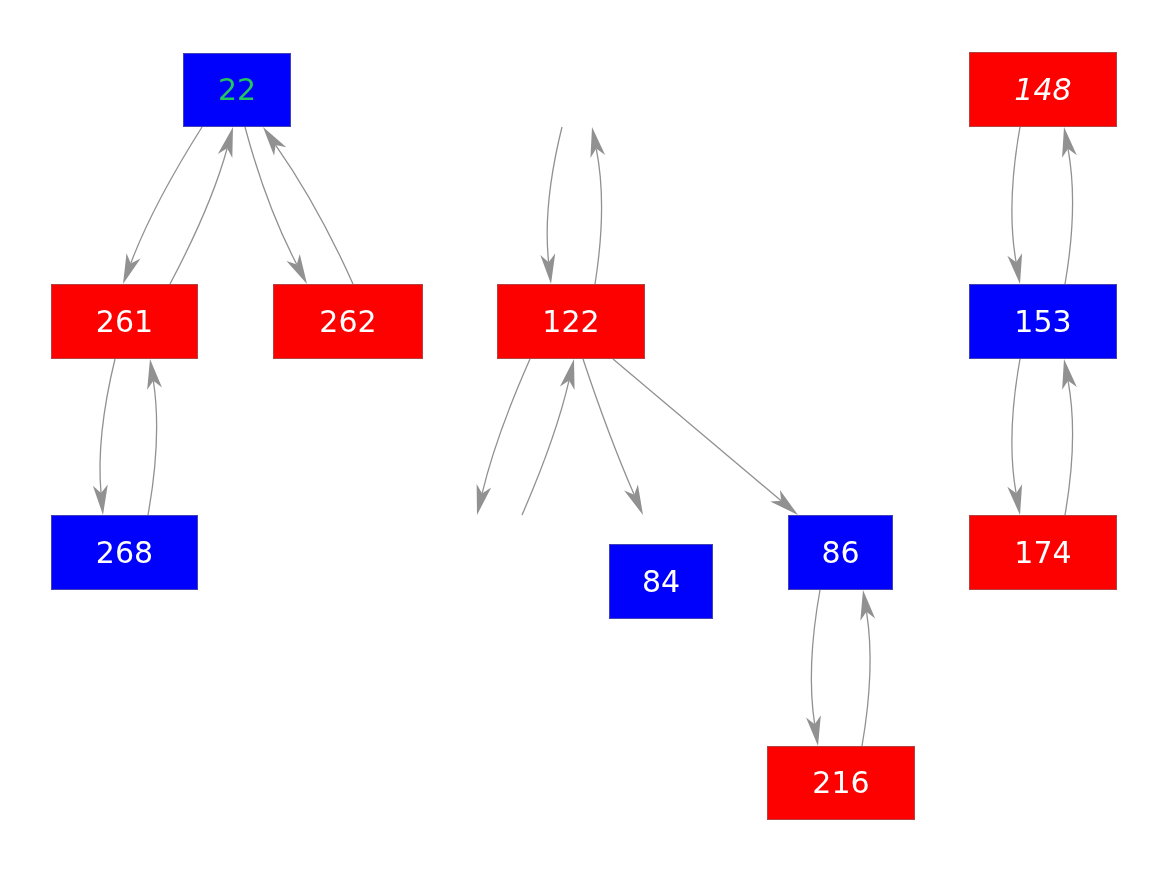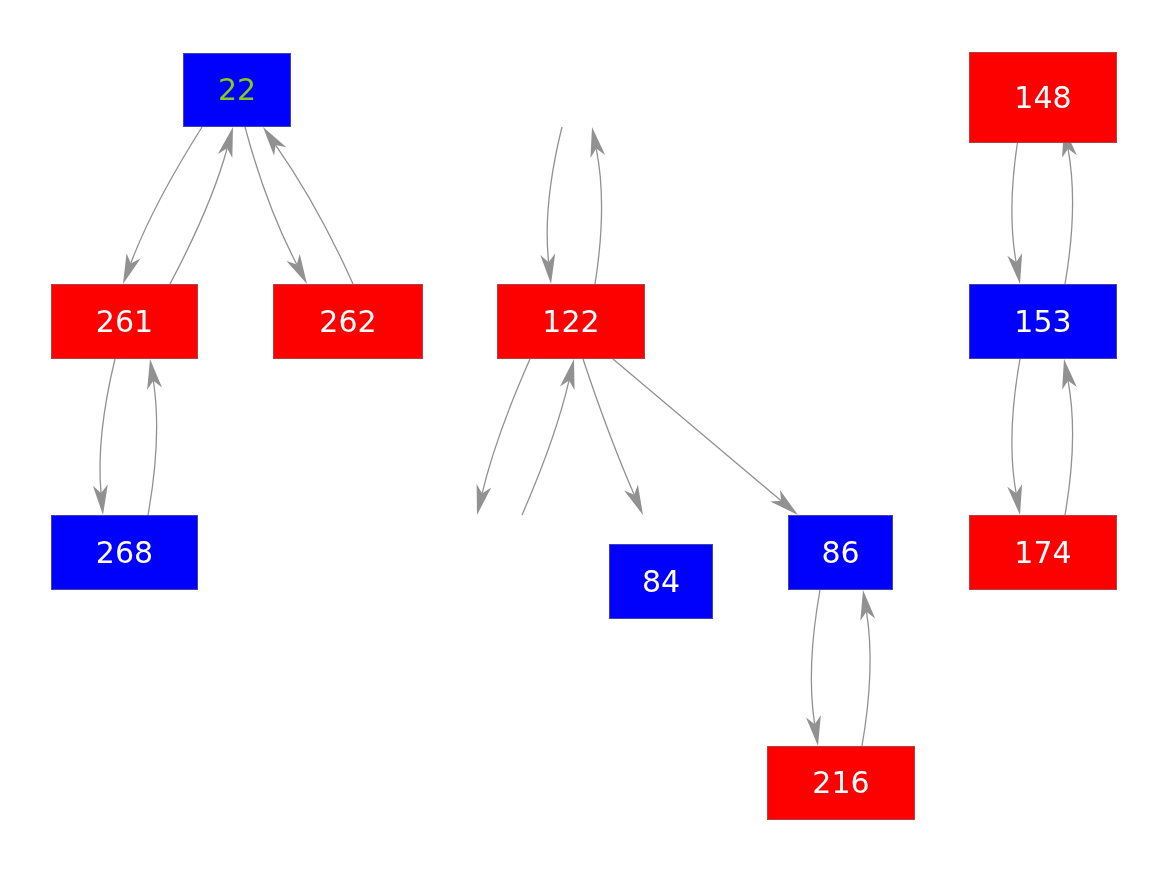--- a/index.html
+++ b/index.html
@@ -75,24 +75,24 @@
       <path d="M 1020 359 Q 1006 437 1016.113390618537 493.3460334461345" fill="none" stroke="#919191" stroke-width="1.3"></path>
       <polygon points="1020,515 1007.3180440637326,486.79684426113675 1016.113390618537,493.3460334461345 1022.082112168641,484.1468833192302" fill="#919191"></polygon>
       <path d="M 1065 515 Q 1078.5 437 1068.020857563695 380.62944068746293" fill="none" stroke="#919191" stroke-width="1.3"></path>
       <polygon points="1064,359 1076.8566605484918,387.1239449498261 1068.020857563695,380.62944068746293 1062.1093146252217,389.8654387432545" fill="#919191"></polygon>
       <path d="M 820 590 Q 806 668 814.6547419464133 724.2558226516865" fill="none" stroke="#919191" stroke-width="1.3"></path>
       <polygon points="818,746 806.025496740002,717.489277952386 814.6547419464133,724.2558226516865 820.8510722047614,715.208420188577" fill="#919191"></polygon>
       <path d="M 862 746 Q 875.5 668 866.4812218390342 611.7228242755732" fill="none" stroke="#919191" stroke-width="1.3"></path>
       <polygon points="863,590 875.1526289653557,618.4352529306564 866.4812218390342,611.7228242755732 860.3416124138284,620.8088132754524" fill="#919191"></polygon>
     </svg>
   <div class="nodes-layer">
-      <div class="graph-node" style="left: 183px; top: 53px; width: 108px; height: 74px; background: rgb(0, 0, 253); color: #84cc16;">
+      <div class="graph-node" style="left: 183px; top: 53px; width: 108px; height: 74px; background: rgb(0, 0, 253); color: #22c55e;">
         <span>22</span>
       </div>
-      <div class="graph-node" style="left: 969px; top: 52px; width: 148px; height: 91px; background: rgb(253, 0, 0); color: rgb(255, 255, 255);">
+      <div class="graph-node" style="left: 969px; top: 52px; width: 148px; height: 75px; background: rgb(253, 0, 0); color: rgb(255, 255, 255); font-style: italic;">
         <span>148</span>
       </div>
       <div class="graph-node" style="left: 51px; top: 284px; width: 147px; height: 75px; background: rgb(253, 0, 0); color: rgb(255, 255, 255);">
         <span>261</span>
       </div>
       <div class="graph-node" style="left: 273px; top: 284px; width: 150px; height: 75px; background: rgb(253, 0, 0); color: rgb(255, 255, 255);">
         <span>262</span>
       </div>
       <div class="graph-node" style="left: 497px; top: 284px; width: 148px; height: 75px; background: rgb(253, 0, 0); color: rgb(255, 255, 255);">
         <span>122</span>

